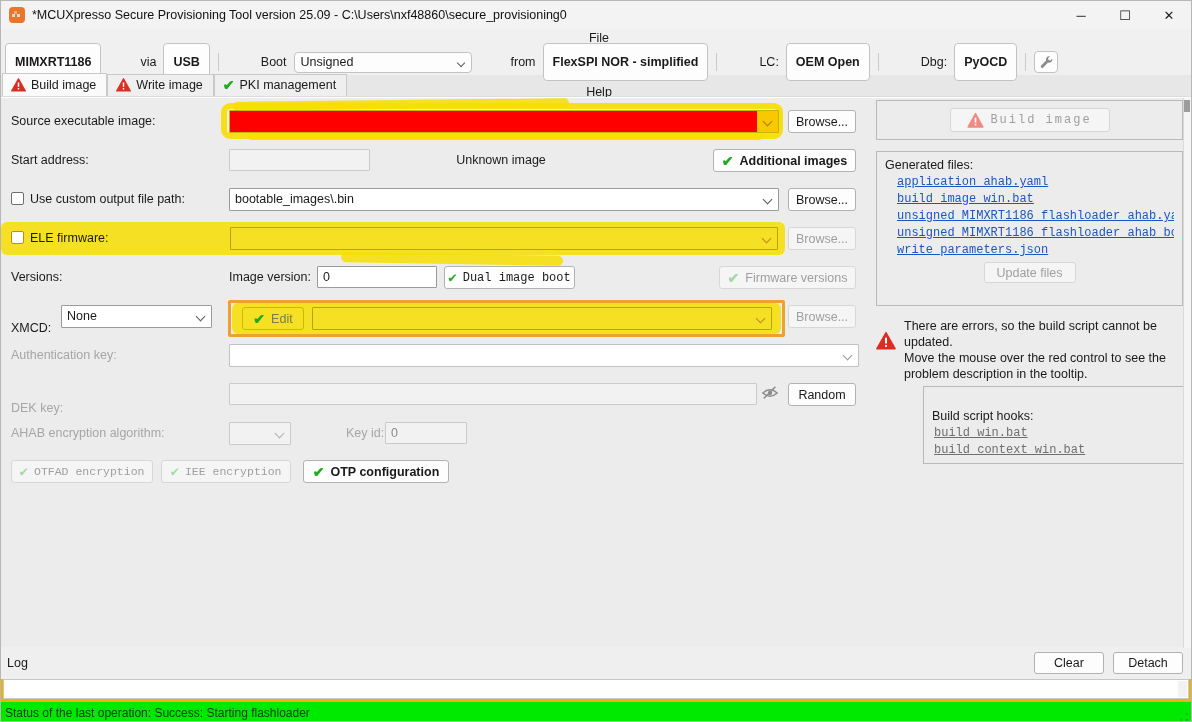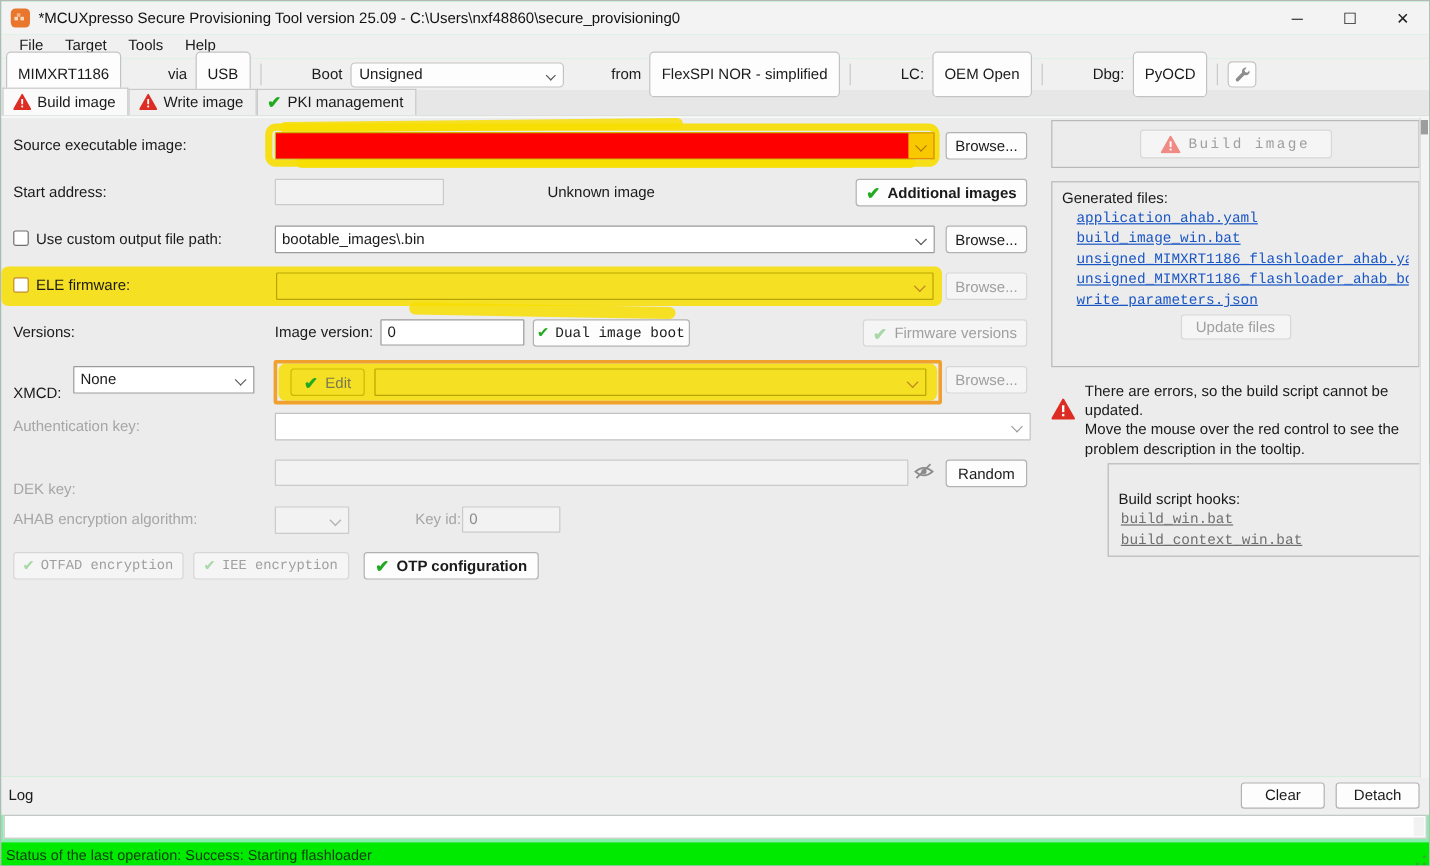--- a/index.html
+++ b/index.html
@@ -1,35 +1,35 @@
 <!DOCTYPE html>
 <html><head>
 <meta charset="utf-8">
 <style>
   * { margin:0; padding:0; box-sizing:border-box; }
   html,body { width:1192px; height:722px; }
   body { font-family:"Liberation Sans", sans-serif; font-size:12.5px; color:#1a1a1a; background:#f0f0f0; }
-  .window { position:relative; width:1192px; height:722px; background:#86efac; overflow:hidden; border:1px solid #b7b7b7; }
+  .window { position:relative; width:1192px; height:722px; background:#eab308; overflow:hidden; border:1px solid #b7b7b7; }
 
   
   .titlebar { height:28px; background:#f3f3f3; display:flex; align-items:center; padding-left:8px; }
   .app-ico { width:16px; height:16px; border-radius:4px; background:#e8762d; margin-right:7px; position:relative; flex:0 0 auto; }
   .app-ico::after { content:""; position:absolute; left:3px; top:7px; width:3px; height:3px; background:#f7d7bd; box-shadow:5px 0 0 #f7d7bd, 2px -3px 0 #f2b183; }
   .titletext { font-size:12.5px; color:#111; flex:1 1 auto; white-space:nowrap; overflow:hidden; }
   .winbtns { display:flex; height:28px; }
   .winbtn { width:44px; height:28px; display:flex; align-items:center; justify-content:center; font-size:13px; color:#222; }
 
   
-  .menubar { height:20px; display:flex; padding-left:6px; background:#f0f0f0; }
+  .menubar { height:20px; display:flex; align-items:center; padding-left:6px; background:#f0f0f0;flex-direction:column; }
   .menuitem { padding:2px 9px; font-size:12.5px; }
 
   
   .toolbar { height:26px; display:flex; align-items:center; padding-left:4px; gap:5px; background:#f0f0f0; }
   .tlabel { padding:0 2px;margin-left:32px; }
-  .chip { background:#fdfdfd; border:1px solid #c3c3c3; border-radius:4px; padding:18px 9px; height:21px; display:flex; align-items:center; white-space:nowrap; }
+  .chip { background:#fdfdfd; border:1px solid #c3c3c3; border-radius:4px; padding:18px 9px; height:21px; display:flex; align-items:center; white-space:nowrap;font-weight:bold; }
   .combo-chip { background:#fdfdfd; border:1px solid #c3c3c3; border-radius:4px; height:21px; width:178px; display:flex; align-items:center; padding:0 6px; position:relative; }
   .tsep { width:1px; height:18px; background:#c9c9c9; margin:0 3px; }
   .wrench { width:24px; height:22px; border:1px solid #c3c3c3; border-radius:4px; background:#fdfdfd; display:flex; align-items:center; justify-content:center; }
 
   
   .tabbar { height:22px; display:flex; align-items:flex-end; background:#e7e7e7; padding-left:1px; border-bottom:1px solid #dcdcdc; }
   .tab { display:flex; align-items:center; gap:5px; padding:2px 10px 3px 8px; height:22px; border:1px solid #c9c9c9; border-bottom:none; background:#efefef; font-size:12.5px; }
   .tab.sel { background:#fafafa; height:23px; font-weight:400; }
 
   

